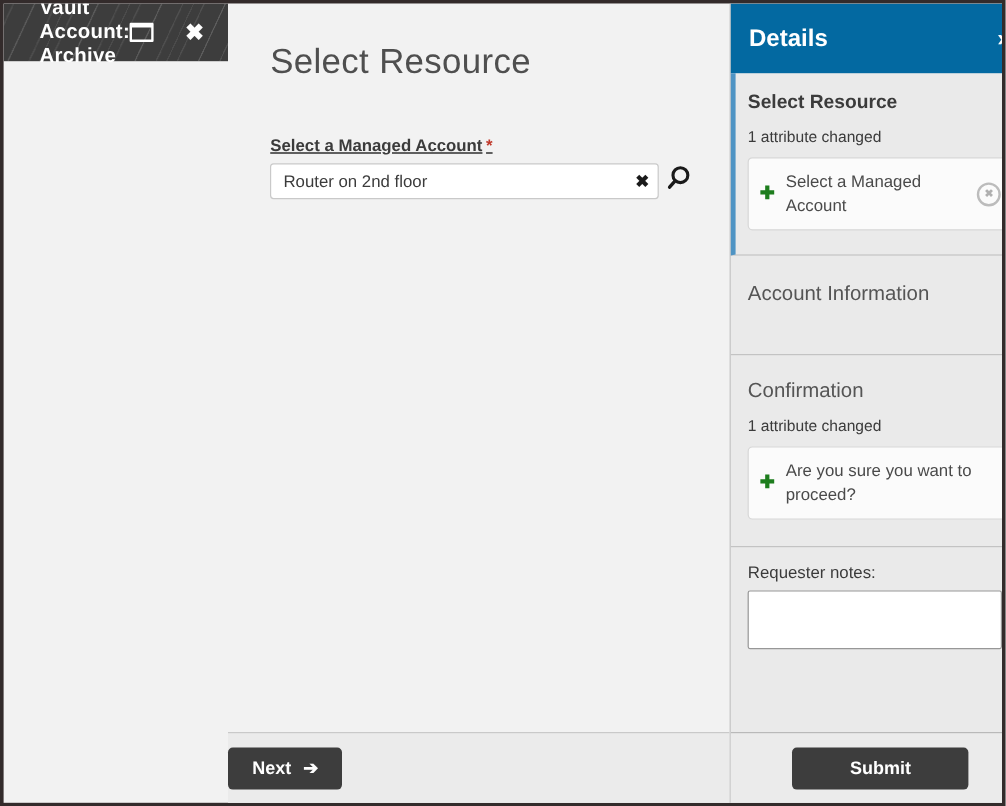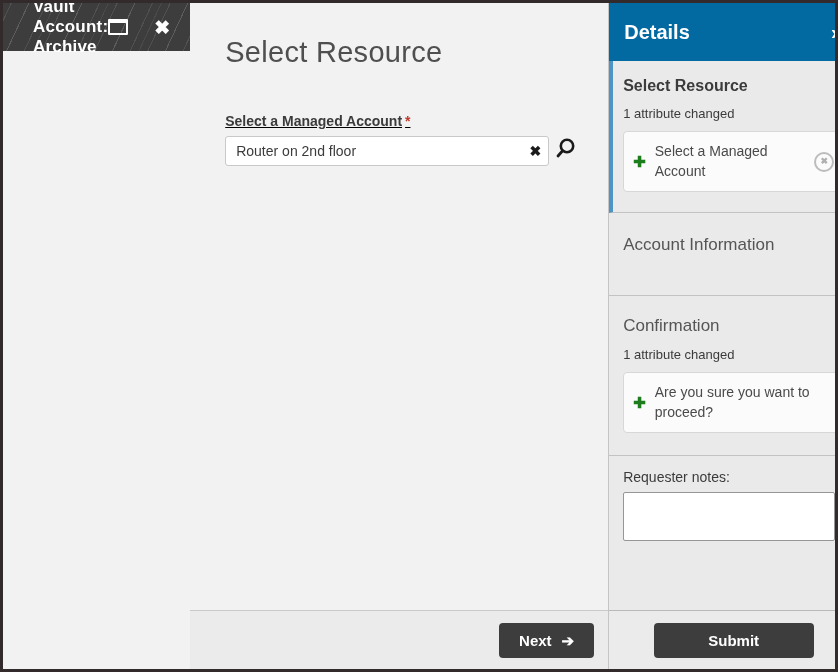--- a/index.html
+++ b/index.html
@@ -70,21 +70,21 @@
   .input-clear {
     position: absolute; right: 8px; top: 50%; transform: translateY(-50%);
     font-size: 14px; font-weight: bold; color: #1a1a1a;
     cursor: pointer; line-height: 1;
   }
   .search-icon { margin-left: 5px; cursor: pointer; display: flex; }
 
   .main-footer {
     flex: 0 0 59px; background: #ebebeb;
     border-top: 1px solid #c9c9c9;
-    display: flex; align-items: center; justify-content: flex-end;
+    display: flex; align-items: center; justify-content: flex-start;
     padding-right: 14px;
   }
   .btn {
     background: #3d3d3d; color: #fff;
     border: none; border-radius: 4px;
     font-family: "Liberation Sans", sans-serif;
     font-size: 15px; font-weight: bold;
     cursor: pointer;
     display: inline-flex; align-items: center; justify-content: center;
   }
@@ -145,21 +145,21 @@
     border: 1px solid #979797; border-radius: 2px;
     background: #fff; font-family: "Liberation Sans", sans-serif;
     font-size: 13px; color: #333; padding: 4px 6px; outline: none;
   }
 
   .sidebar-footer {
     flex: 0 0 59px; background: #ebebeb;
     border-top: 1px solid #b9b9b9;
     display: flex; align-items: center; justify-content: center;
   }
-  .submit-btn { width: 160px; padding: 9px 0; }
+  .submit-btn { width: 147px; padding: 9px 0; }
 </style>
 </head>
 <body>
 
 <div class="window">
 
   <div class="titlebar">
     <div class="title">Vault Account: Archive</div>
     <div class="titlebar-actions">
       <div class="maximize-icon" title="Maximize"></div>

